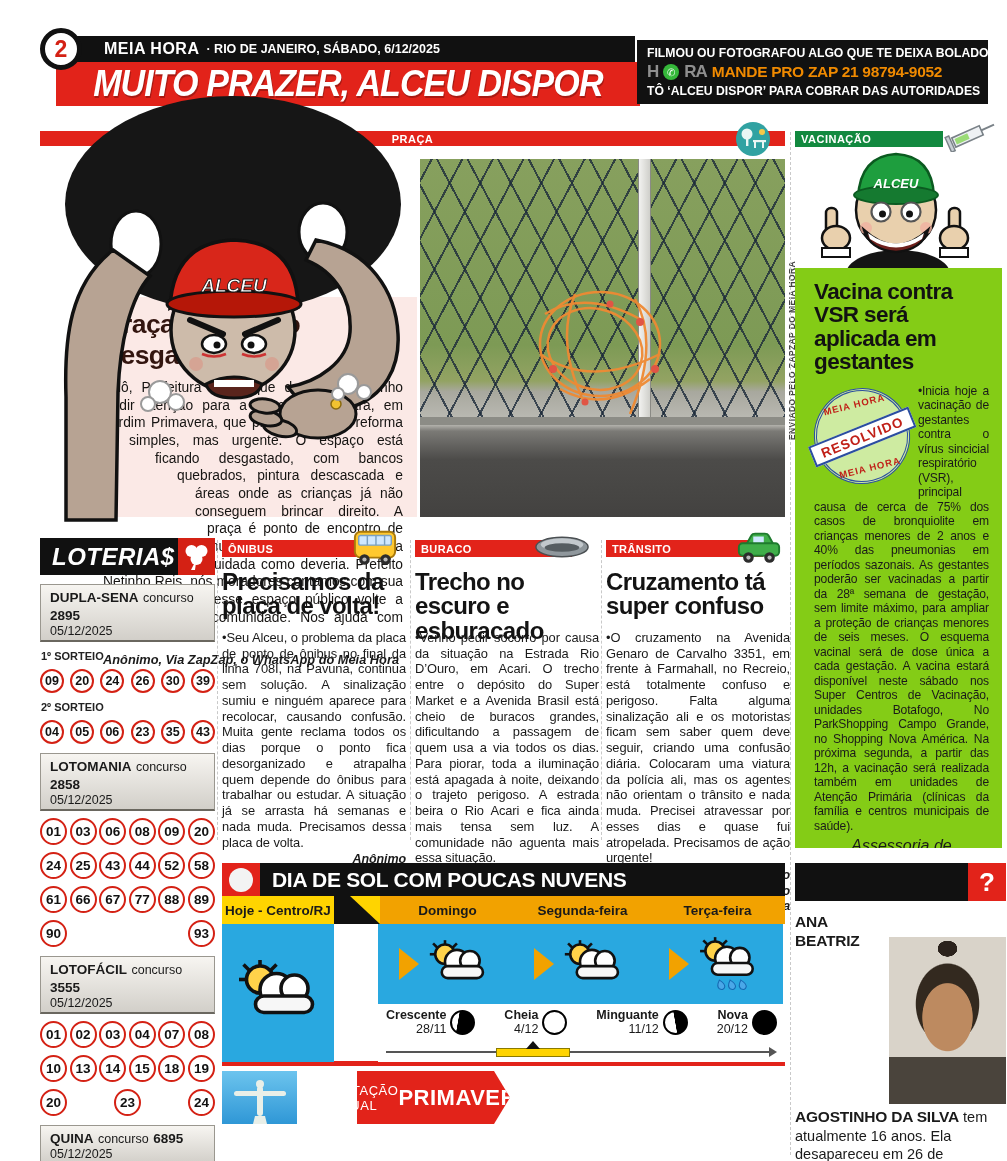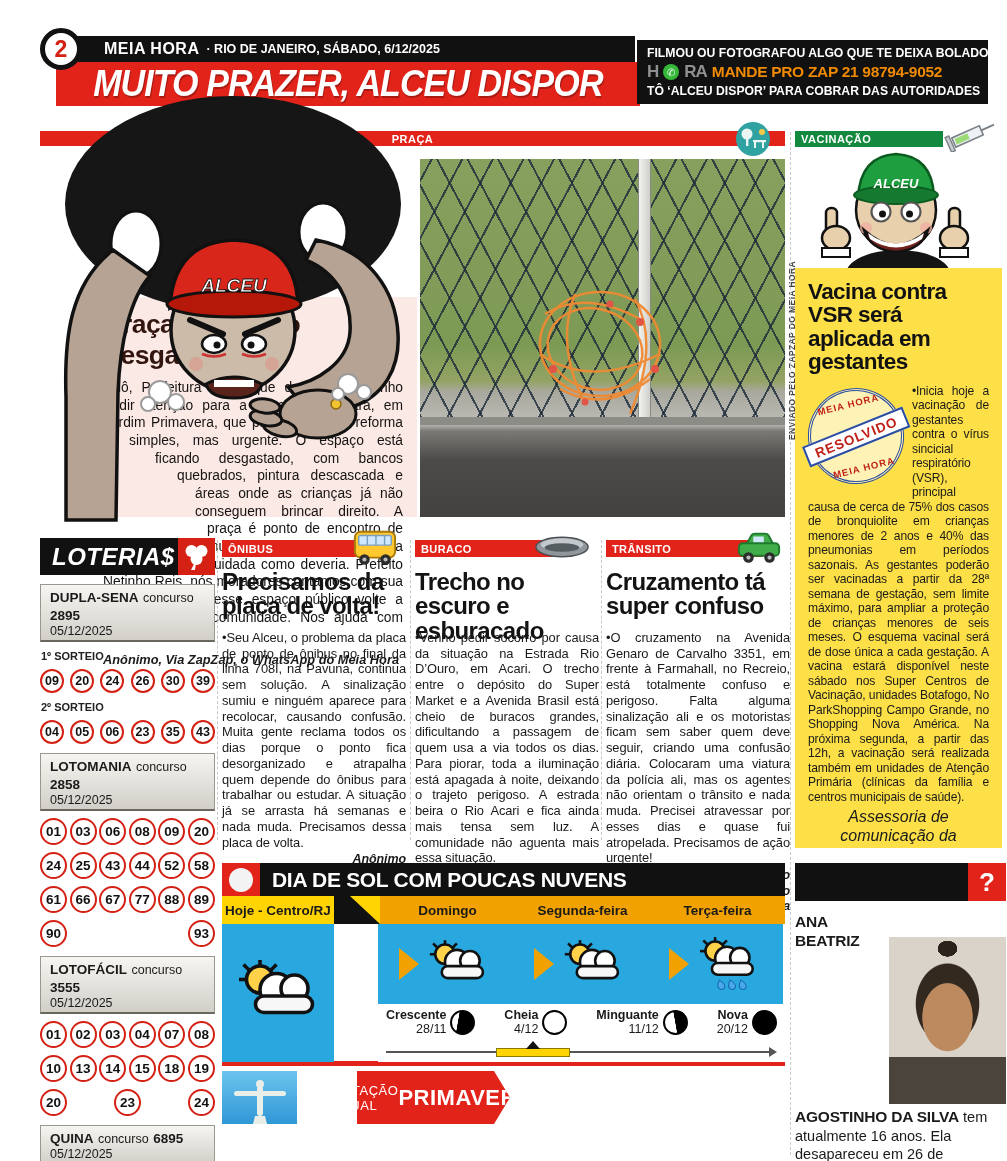--- a/index.html
+++ b/index.html
@@ -47,21 +47,21 @@
   
   .pinkbox { position:absolute; left:85px; top:297px; width:332px; height:220px; background:#fbe9e6; padding:10px 14px 8px 18px; }
   .pinkbox h1 { font-size:26.5px; letter-spacing:-.6px; color:#33150f; font-weight:bold; margin:2px 0 8px 2px; }
   .pink-body { font-size:13.8px; line-height:1.28; text-align:justify; color:#161412; }
   .st { float:left; clear:left; }
   .pink-byline { clear:none; text-align:left; font-weight:bold; font-style:italic; font-size:12.8px; margin-top:8px; }
 
   
   .vacbar { position:absolute; left:795px; top:131px; width:148px; height:16px; background:#12893f;
     color:#fff; font-weight:bold; font-size:11px; display:flex; align-items:center; padding-left:6px; letter-spacing:.5px; }
-  .greenbox { position:absolute; left:795px; top:268px; width:207px; height:580px; background:#fde047; padding:12px 13px 8px 13px; overflow:hidden; }
+  .greenbox { position:absolute; left:795px; top:268px; width:207px; height:580px; background:#84cc16; padding:12px 13px 8px 19px; overflow:hidden; }
   .greenbox h2 { font-size:22.5px; letter-spacing:-.6px; line-height:1.04; font-weight:bold; color:#121212; margin-bottom:10px; }
   .vac-body { font-size:12.1px; line-height:1.2; text-align:justify; letter-spacing:-.15px; }
   .vac-byline { text-align:center; font-weight:normal; font-style:italic; font-size:16px; line-height:1.2; margin-top:3px; }
   .stamp { float:left; width:96px; height:96px; margin:4px 8px 2px 0; position:relative; transform:rotate(-14deg); }
   .stamp .ring { position:absolute; inset:0; border:3px double #2b4ea0; border-radius:50%; background:rgba(255,255,255,.6); }
   .stamp .t, .stamp .b { position:absolute; left:0; right:0; text-align:center; color:#c02018;
     font-weight:bold; font-size:9.5px; letter-spacing:1px; }
   .stamp .t { top:10px; } .stamp .b { bottom:10px; }
   .stamp .mid { position:absolute; left:-6px; right:-6px; top:38px; height:22px; background:#fff;
     border:2.5px solid #2b4ea0; transform:rotate(-8deg); color:#c02018; font-weight:bold; font-size:13.5px;

